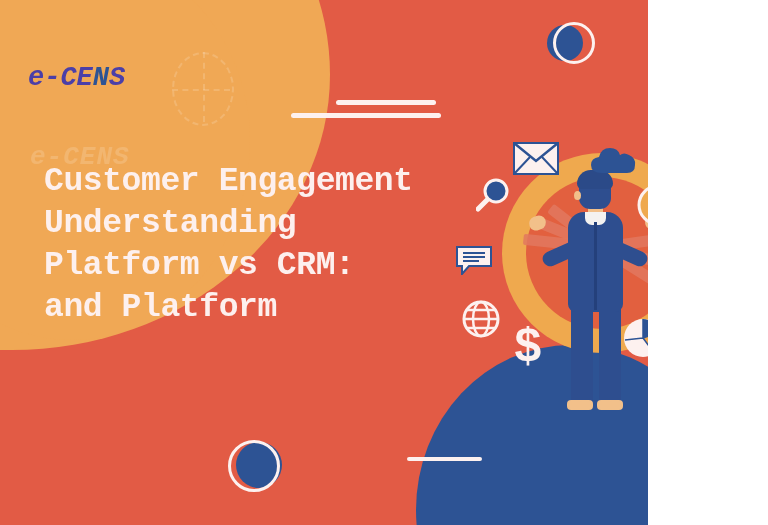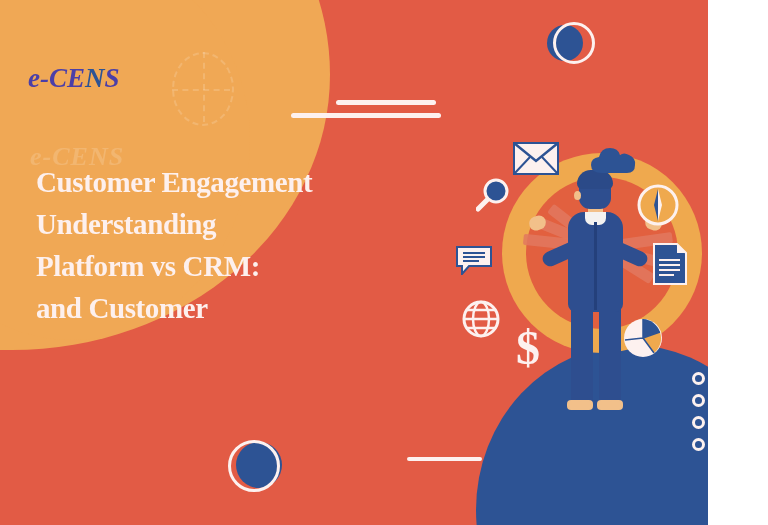--- a/index.html
+++ b/index.html
@@ -2,25 +2,25 @@
 <html><head>
 <meta charset="utf-8">
 <style>
   html, body {
     margin: 0;
     padding: 0;
     background: #ffffff;
   }
   #banner {
     position: relative;
-    width: 708px;
+    width: 648px;
     height: 525px;
     overflow: hidden;
     background: #E25B45;
-    font-family: Liberation Serif, serif;
+    font-family: Liberation Mono, monospace;
     user-select: none;
   }
 
   
   .orange-blob {
     position: absolute;
     left: -230px;
     top: -190px;
     width: 560px;
     height: 540px;
@@ -142,24 +142,24 @@
     font-style: italic;
     letter-spacing: 0px;
     color: #4B3FA8;
     white-space: nowrap;
   }
   .logo .accent { color: #2D5394; }
 
   
   .headline {
     position: absolute;
-    left: 36px;
+    left: 44px;
     top: 161px;
     width: 420px;
-    font-size: 29px;
+    font-size: 33px;
     line-height: 42px;
     font-weight: bold;
     color: #FDF0EE;
     letter-spacing: -0.4px;
   }
   .headline .ln { display: block; white-space: nowrap; }
 
   
   .illus {
     position: absolute;
@@ -322,21 +322,21 @@
   </div>
 
   <div class="logo"><span>e-CE</span><span class="accent">N</span><span>S</span></div>
 
   <div class="wm-ghost">e-CENS</div>
 
   <div class="headline">
     <span class="ln">Customer Engagement</span>
     <span class="ln">Understanding</span>
     <span class="ln">Platform vs CRM:</span>
-    <span class="ln">and Customer</span>
+    <span class="ln">and Platform</span>
   </div>
 
   <div class="illus">
     <div class="halo-outer"></div>
     <div class="halo-inner"></div>
 
     <div class="rays">
       <span style="width:78px; transform:rotate(186deg);"></span>
       <span style="width:70px; transform:rotate(202deg);"></span>
       <span style="width:64px; transform:rotate(218deg);"></span>

